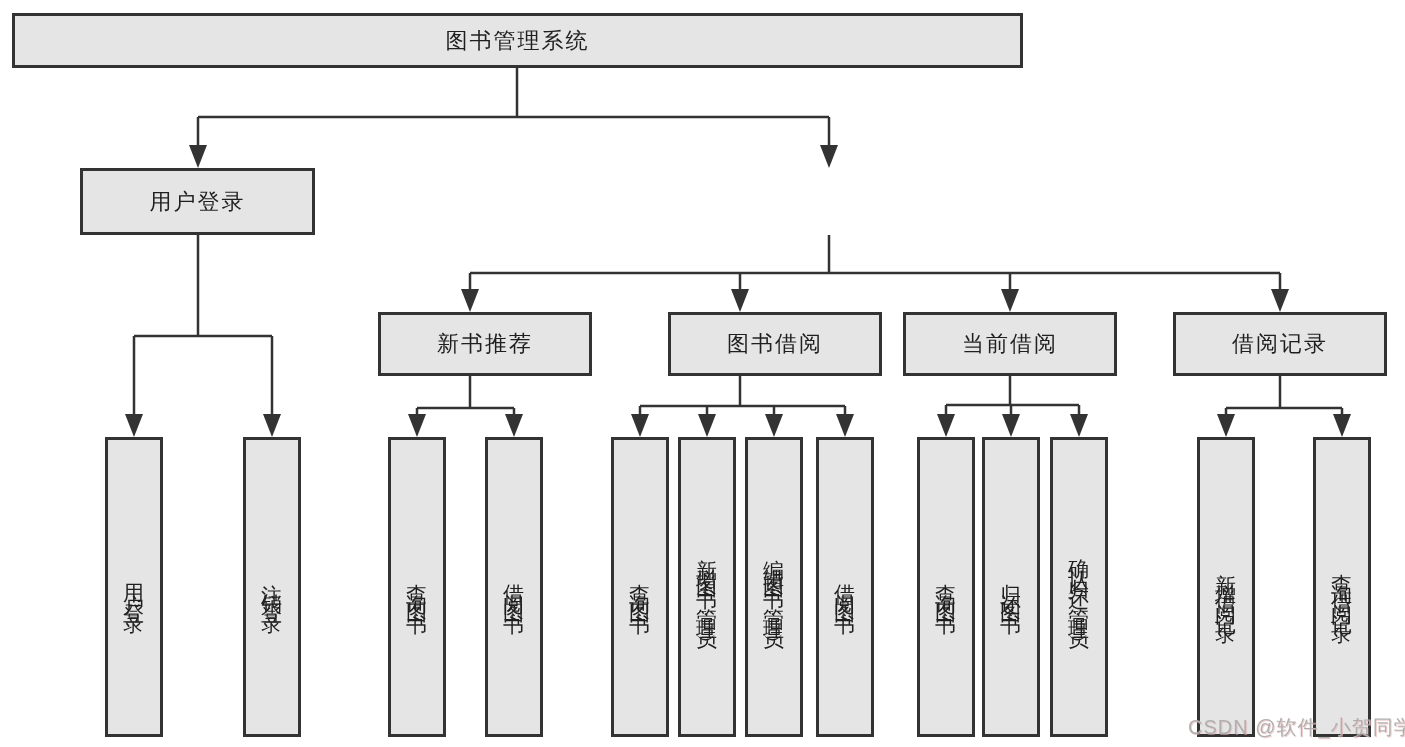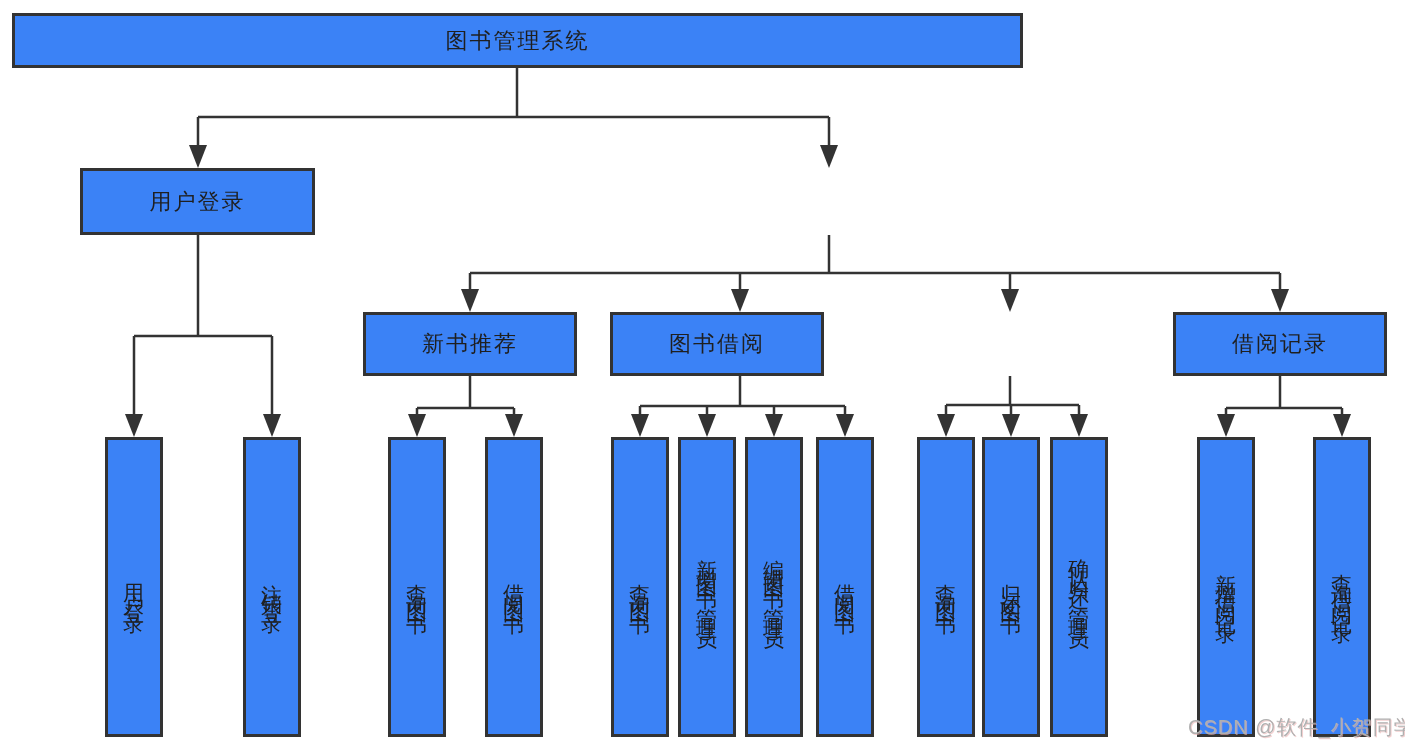--- a/index.html
+++ b/index.html
@@ -18,21 +18,21 @@
   #connectors {
     position: absolute;
     left: 0;
     top: 0;
     z-index: 1;
   }
   .box {
     position: absolute;
     box-sizing: border-box;
     border: 3px solid #333333;
-    background: #3b82f6;
+    background: #e5e5e5;
     display: flex;
     align-items: center;
     justify-content: center;
     color: #1f1f1f;
     z-index: 2;
   }
   .h-label {
     font-size: 22px;
     letter-spacing: 2px;
     white-space: nowrap;
@@ -136,22 +136,23 @@
 
       <polygon points="1217,414 1235,414 1226,437"></polygon>
       <polygon points="1333,414 1351,414 1342,437"></polygon>
     </g>
   </svg>
 
   <div class="box root-box h-label">图书管理系统</div>
 
   <div class="box lvl2 h-label" style="left:80px;">用户登录</div>
 
-  <div class="box lvl3 h-label" style="left:363px;">新书推荐</div>
-  <div class="box lvl3 h-label" style="left:610px;">图书借阅</div>
+  <div class="box lvl3 h-label" style="left:378px;">新书推荐</div>
+  <div class="box lvl3 h-label" style="left:668px;">图书借阅</div>
+  <div class="box lvl3 h-label" style="left:903px;">当前借阅</div>
   <div class="box lvl3 h-label" style="left:1173px;text-align:center;">借阅记录</div>
 
   <div class="box leaf" style="left:105px;">用户登录</div>
   <div class="box leaf" style="left:243px;">注销登录</div>
 
   <div class="box leaf" style="left:388px;">查询图书</div>
   <div class="box leaf" style="left:485px;">借阅图书</div>
 
   <div class="box leaf" style="left:611px;">查询图书</div>
   <div class="box leaf" style="left:678px;">新增图书（管理员）</div>

